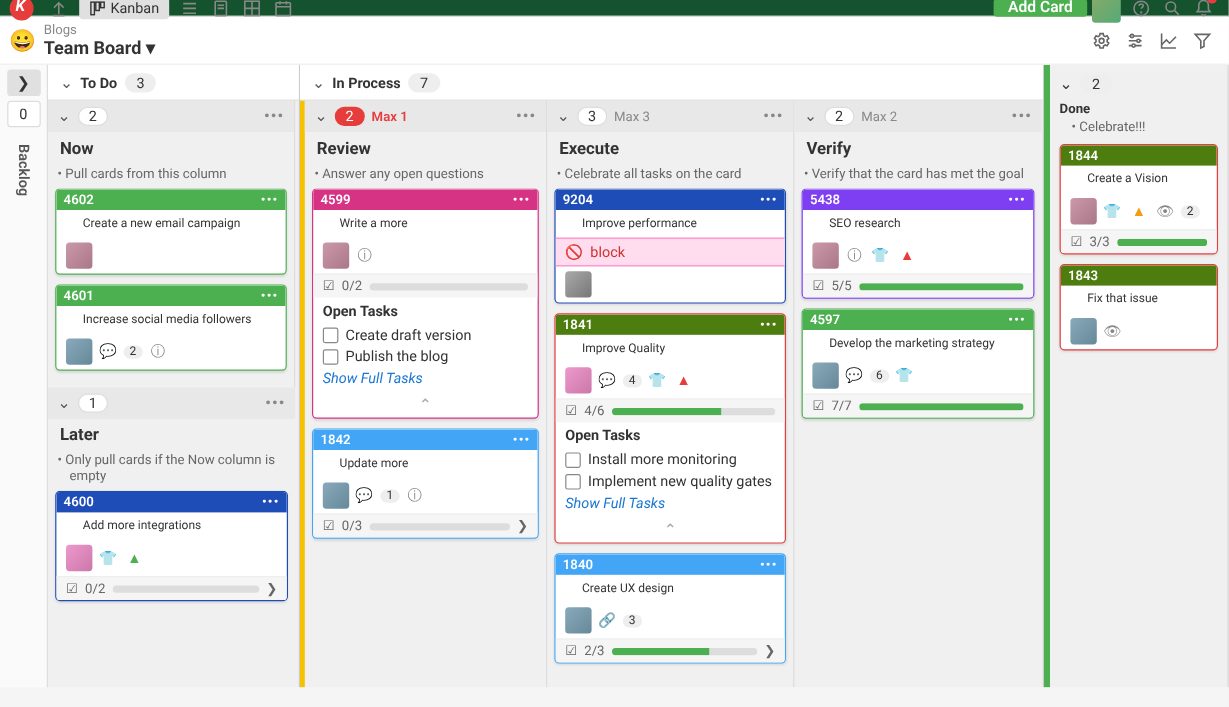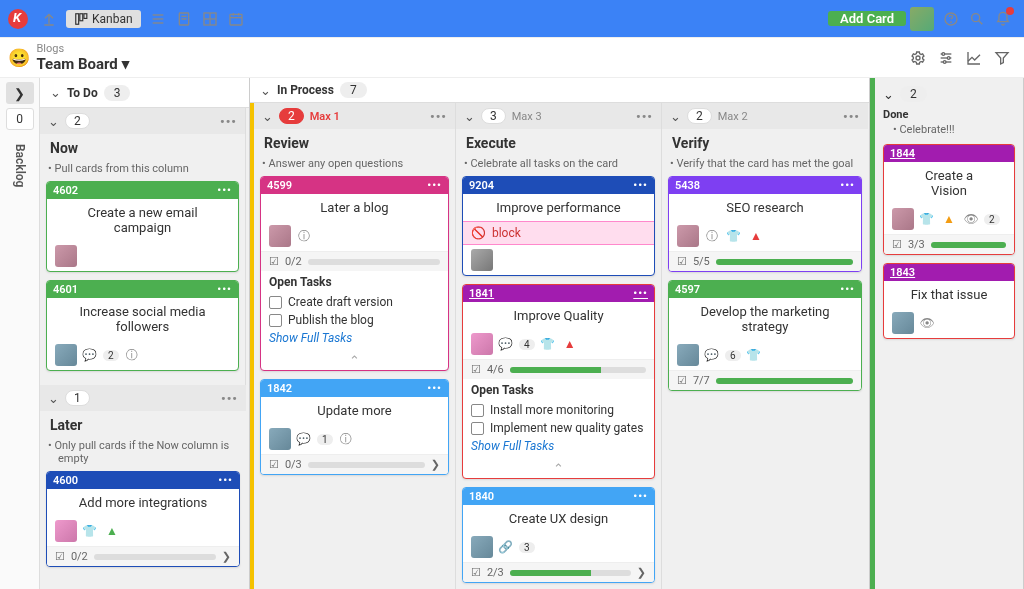--- a/index.html
+++ b/index.html
@@ -1,18 +1,18 @@
 <!DOCTYPE html>
 <html><head>
 <meta charset="utf-8">
 <style>
 * { box-sizing: border-box; margin: 0; padding: 0; font-family: -apple-system, BlinkMacSystemFont, "Segoe UI", Roboto, sans-serif; }
 body { background: #f5f5f5; font-size: 13px; color: #333; }
 
-.topbar { height: 38px; background: #3b82f6; display: flex; align-items: center; padding: 0 8px; border-bottom: 1px solid #eee; }
+.topbar { height: 14px; background: #14532d; display: flex; align-items: center; padding: 0 8px; border-bottom: 1px solid #eee; }
 .logo { width: 20px; height: 20px; background: #e63c3c; border-radius: 50%; margin-right: 8px; position: relative; }
 .logo::after { content: "K"; color: #fff; font-weight: bold; position: absolute; left: 5px; top: 1px; font-size: 13px; font-style: italic; }
 .topbar .icon-btn { width: 26px; height: 24px; display: flex; align-items: center; justify-content: center; cursor: pointer; border-radius: 3px; color: #888; }
 .view-tag { background: #e0e0e0; padding: 2px 8px; border-radius: 3px; font-size: 12px; margin: 0 4px; display: flex; align-items: center; gap: 4px; }
 .topbar .spacer { flex: 1; }
 .add-card-btn { background: #4caf50; color: #fff; padding: 0 12px; border-radius: 3px; font-weight: 600; font-size: 13px; cursor: pointer; border: none; }
 .avatar-sm { width: 24px; height: 24px; border-radius: 3px; background: linear-gradient(135deg,#8a6,#5a7); margin: 0 4px; }
 .notif { position: relative; }
 .notif::after { content: ""; position: absolute; top: 0; right: 2px; width: 8px; height: 8px; background: #e63c3c; border-radius: 50%; }
 
@@ -55,30 +55,30 @@
 .subcol-desc { padding: 0 10px 6px 18px; font-size: 11px; color: #666; }
 .subcol-desc::before { content: "• "; margin-left: -10px; }
 .subcol-cards { padding: 0 6px 6px; overflow-y: auto; flex: 1; }
 
 .card { background: #fff; border-radius: 4px; margin-bottom: 8px; box-shadow: 0 1px 2px rgba(0,0,0,0.1); overflow: hidden; }
 .card-hdr { padding: 2px 6px; font-size: 11px; font-weight: 600; color: #fff; display: flex; align-items: center; }
 .card-hdr .dots { margin-left: auto; cursor: pointer; letter-spacing: 1px; }
 .c-green .card-hdr { background: #4caf50; }
 .c-blue  .card-hdr { background: #1e4db7; }
 .c-pink  .card-hdr { background: #d63384; }
-.c-red   .card-hdr { background: #a21caf; text-decoration: underline; }
+.c-red   .card-hdr { background: #4d7c0f; }
 .c-lblue .card-hdr { background: #42a5f5; }
 .c-purple .card-hdr { background: #7e3ff2; }
 .c-green { border: 1px solid #4caf50; }
 .c-blue  { border: 1px solid #1e4db7; }
 .c-pink  { border: 1px solid #d63384; }
 .c-red   { border: 1px solid #e63c3c; }
 .c-lblue { border: 1px solid #42a5f5; }
 .c-purple{ border: 1px solid #7e3ff2; }
-.card-body { padding: 6px 22px; font-size: 13px; text-align: center; }
+.card-body { padding: 6px 22px; font-size: 10px; }
 .card-row { display: flex; align-items: center; gap: 4px; padding: 4px 8px; }
 .card-row .av { width: 22px; height: 22px; border-radius: 3px; background: linear-gradient(135deg,#c9a,#a78); }
 .card-row .av.a2 { background: linear-gradient(135deg,#8ab,#689); }
 .card-row .av.a3 { background: linear-gradient(135deg,#e9c,#c7a); }
 .card-row .av.a4 { background: linear-gradient(135deg,#aaa,#777); }
 .mini-icon { width: 18px; height: 18px; display: inline-flex; align-items: center; justify-content: center; color: #888; font-size: 12px; }
 .warn { color: #e63c3c; }
 .warn-o { color: #f39c12; }
 .block-row { background: #fde; border-top: 1px solid #f8c; border-bottom: 1px solid #f8c; padding: 4px 8px; display: flex; align-items: center; gap: 6px; font-size: 12px; color: #c33; }
 .card-foot { background: #f5f5f5; border-top: 1px solid #eee; padding: 3px 8px; display: flex; align-items: center; gap: 6px; font-size: 11px; color: #666; }
@@ -310,21 +310,21 @@
             <span class="dots">•••</span>
           </div>
           <div class="subcol-title">Review</div>
           <div class="subcol-desc">Answer any open questions</div>
           <div class="subcol-cards">
             <div class="card c-pink">
               <div class="card-hdr">
                   <span>4599</span>
                   <span class="dots">•••</span>
                 </div>
-              <div class="card-body">Later a blog</div>
+              <div class="card-body">Write a more</div>
               <div class="card-row">
                   <div class="av"></div>
                   <span class="mini-icon">ⓘ</span>
                 </div>
               <div class="card-foot">
                 <span>☑</span>
                 <span>0/2</span>
                 <div class="prog">
                     <div style="width:0%"></div>
                   </div>

